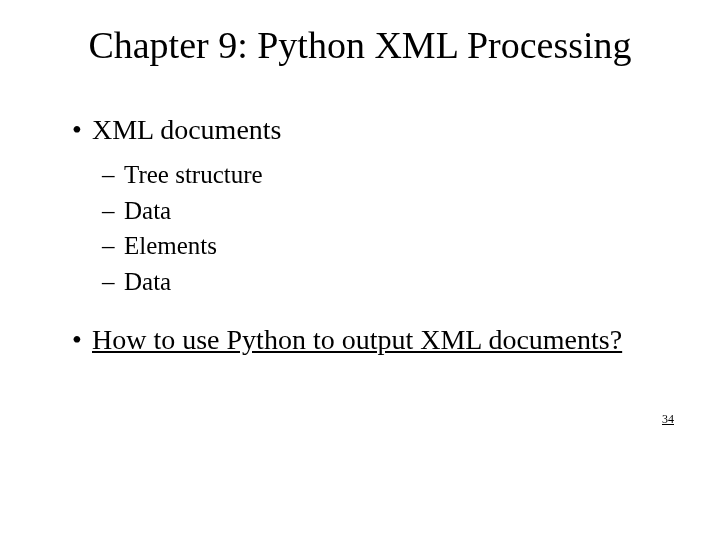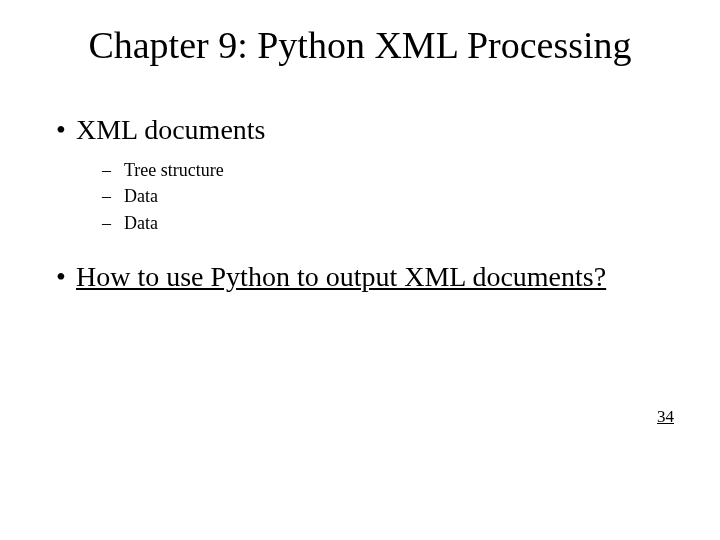--- a/index.html
+++ b/index.html
@@ -31,48 +31,48 @@
   }
   .body {
     position: absolute;
     top: 112px;
     left: 56px;
     right: 56px;
   }
   .l1 {
     font-size: 28px;
     line-height: 1.25;
-    margin: 0 0 12px 0;
+    margin: 0 0 12px 16px;
     text-align: justify;
   }
   .l1 .bullet {
     display: inline-block;
     width: 20px;
   }
   .l2-group {
     margin: 4px 0 14px 46px;
   }
   .l2 {
-    font-size: 18px;
+    font-size: 25px;
     line-height: 1.3;
     margin: 0 0 3px 0;
   }
   .l2 .dash {
     display: inline-block;
     width: 22px;
   }
   .bottom-bullets {
     margin-top: 24px;
     text-decoration: underline;
   }
   .page-num {
     position: absolute;
     right: 46px;
     bottom: 30px;
-    font-size: 17px;
+    font-size: 12px;
     text-decoration: underline;
   }
 </style>
 </head>
 <body>
 
 <div class="slide">
 
   <div class="title">Chapter 9: Python XML Processing</div>
 
@@ -83,20 +83,23 @@
     </p>
 
     <div class="l2-group">
       <p class="l2">
         <span class="dash">–</span><span>Tree structure</span>
       </p>
       <p class="l2">
         <span class="dash">–</span><span>Data</span>
       </p>
       <p class="l2">
+        <span class="dash">–</span><span>Elements</span>
+      </p>
+      <p class="l2">
         <span class="dash">–</span><span>Data</span>
       </p>
     </div>
 
     <div class="bottom-bullets">
       <p class="l1">
         <span class="bullet">•</span><span>How to use Python to output XML documents?</span>
       </p>
     </div>
 

